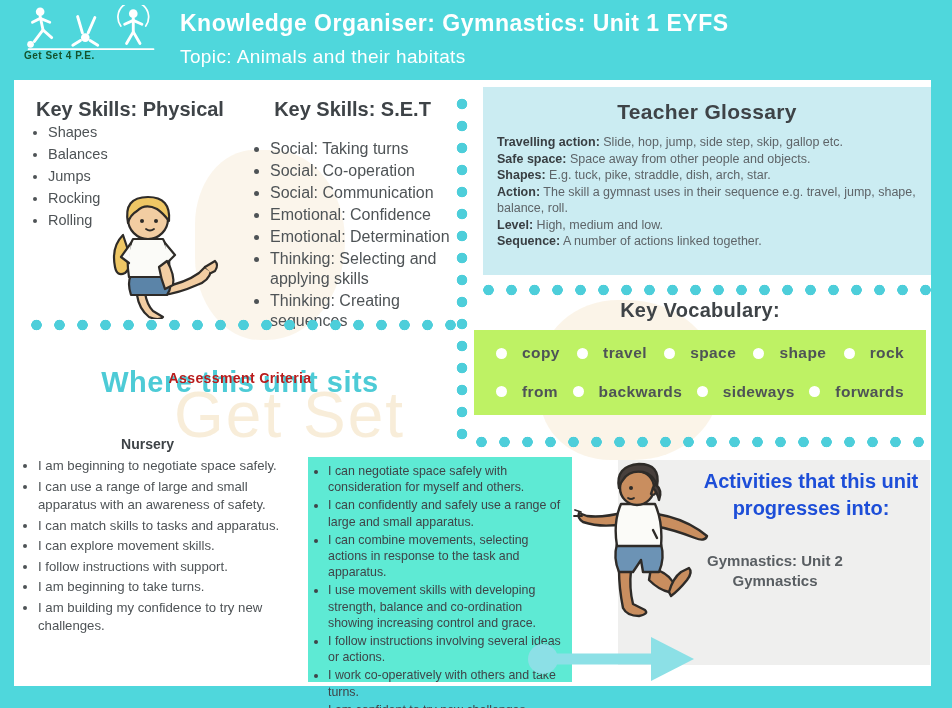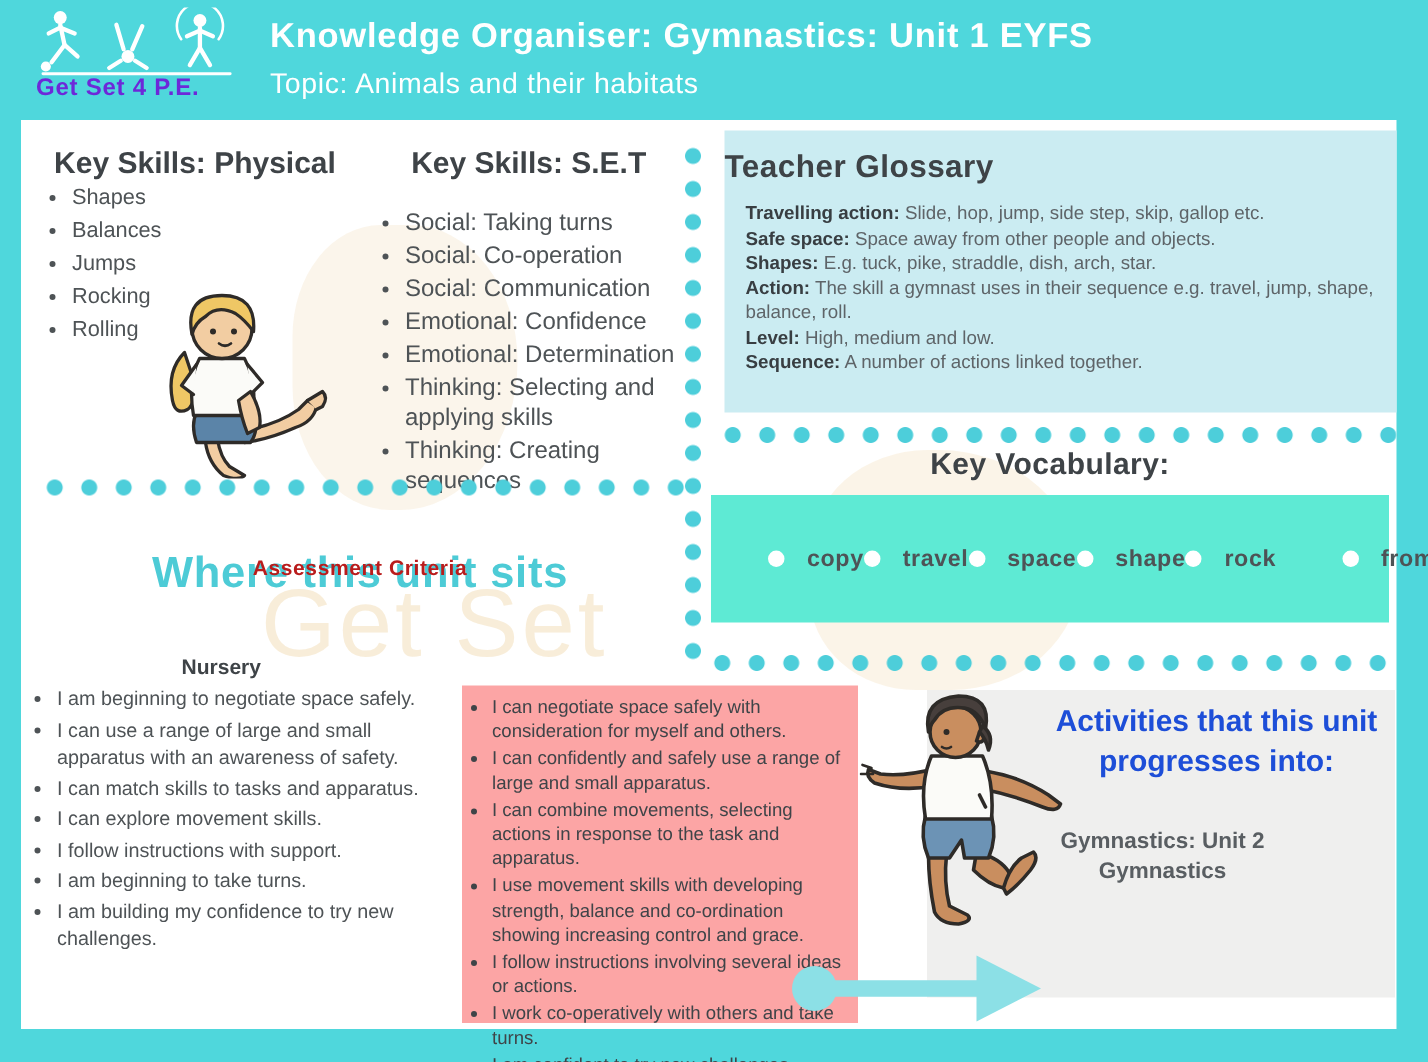--- a/index.html
+++ b/index.html
@@ -8,21 +8,21 @@
 
   
   .header-bar{position:absolute;left:0;top:0;width:952px;height:80px;background:#4FD7DC;}
   .left-strip{position:absolute;left:0;top:80px;width:14px;height:628px;background:#4FD7DC;}
   .right-strip{position:absolute;left:931px;top:80px;width:21px;height:628px;background:#4FD7DC;}
   .bottom-bar{position:absolute;left:0;top:686px;width:952px;height:22px;background:#4FD7DC;}
 
   .header-title{position:absolute;left:180px;top:10px;color:#fff;font-size:23px;font-weight:bold;letter-spacing:.5px;}
   .header-topic{position:absolute;left:180px;top:46px;color:#fff;font-size:19px;letter-spacing:.4px;}
   .logo{position:absolute;left:22px;top:5px;width:140px;height:48px;}
-  .logo-text{position:absolute;left:24px;top:50px;color:#6d28d9;font-size:16px;font-weight:bold;letter-spacing:.5px;}
+  .logo-text{position:absolute;left:24px;top:50px;color:#14532d;font-size:10px;font-weight:bold;letter-spacing:.5px;}
 
   
   .watermark-text{position:absolute;left:174px;top:378px;font-size:64px;font-weight:normal;color:rgba(243,222,186,.55);letter-spacing:2px;z-index:0;}
   .watermark-blob{position:absolute;left:540px;top:300px;width:180px;height:160px;border-radius:50% 60% 55% 45%;background:rgba(246,230,205,.45);z-index:0;}
   .watermark-blob2{position:absolute;left:195px;top:150px;width:150px;height:190px;border-radius:45% 55% 60% 50%;background:rgba(246,230,205,.40);z-index:0;}
 
   
   .section-heading{font-weight:bold;color:#3E4347;font-size:20px;text-align:center;}
   ul.bullets{margin:0;padding:0 0 0 18px;color:#4E5356;}
   ul.bullets li{margin:0 0 2px 0;}
@@ -42,42 +42,42 @@
   .dots-col{position:absolute;width:20px;z-index:1;
     background-image:radial-gradient(circle,#4DCEDA 5px,transparent 5.6px);
     background-size:20px 22px;background-repeat:repeat-y;background-position:center top;}
   .dots-row-left{left:25px;top:315px;width:436px;}
   .dots-row-gloss{left:477px;top:280px;width:454px;}
   .dots-row-vocab{left:470px;top:432px;width:462px;}
   .dots-col-mid{left:452px;top:93px;height:352px;}
 
   
   .glossary-box{position:absolute;left:483px;top:87px;width:448px;height:188px;background:#CBECF2;z-index:1;}
-  .glossary-title{margin:13px 0 10px 0;font-size:21px;font-weight:bold;color:#3E4347;text-align:left;letter-spacing:.3px;}
+  .glossary-title{margin:13px 0 10px 0;font-size:21px;font-weight:bold;color:#3E4347;text-align:center;letter-spacing:.3px;}
   .glossary-entries{padding:0 14px;font-size:12.5px;line-height:16.5px;color:#5E6468;}
   .glossary-entries b{color:#383E42;}
 
   
   .vocab-heading{position:absolute;left:470px;top:299px;width:460px;font-size:20px;font-weight:bold;color:#3E4347;text-align:center;z-index:1;letter-spacing:.3px;}
-  .vocab-box{position:absolute;left:474px;top:330px;width:452px;height:85px;background:#5eead4;z-index:1;display:flex;flex-direction:row;justify-content:space-around;padding:4px 16px;box-sizing:border-box;}
+  .vocab-box{position:absolute;left:474px;top:330px;width:452px;height:85px;background:#bef264;z-index:1;display:flex;flex-direction:column;justify-content:space-around;padding:4px 0;box-sizing:border-box;}
   .vocab-row{display:flex;justify-content:space-between;padding:0 22px;}
   .vocab-chip{display:flex;align-items:center;gap:15px;}
   .vocab-dot{width:11px;height:11px;border-radius:50%;background:#fff;flex:0 0 auto;}
   .vocab-word{font-size:15.5px;font-weight:bold;color:#4E5356;letter-spacing:.4px;}
 
   
   .unit-sits-title{position:absolute;left:18px;top:334px;width:444px;text-align:center;font-size:29px;font-weight:bold;color:#4DCBD6;z-index:1;letter-spacing:.5px;margin-top:32px;}
   .assessment-title{position:absolute;left:18px;top:370px;width:444px;text-align:center;font-size:14px;font-weight:bold;color:#b91c1c;z-index:1;letter-spacing:.4px;}
 
   .nursery-head{position:absolute;left:25px;top:436px;width:245px;font-size:14px;z-index:1;}
   .nursery-list{position:absolute;left:20px;top:457px;width:288px;font-size:13.2px;line-height:18.5px;color:#3F4448;z-index:1;}
   .nursery-list li{margin-bottom:1px;}
 
   .reception-head{position:absolute;left:308px;top:440px;width:264px;font-size:14px;z-index:1;margin-top:25px;}
-  .reception-box{position:absolute;left:308px;top:457px;width:264px;height:225px;background:#fca5a5;z-index:1;box-sizing:border-box;padding:6px 4px 4px 2px;}
+  .reception-box{position:absolute;left:308px;top:457px;width:264px;height:225px;background:#5eead4;z-index:1;box-sizing:border-box;padding:6px 4px 4px 2px;}
   .reception-box ul{font-size:12.4px;line-height:16.2px;color:#3F4448;}
 
   
   .activities-box{position:absolute;left:618px;top:460px;width:312px;height:205px;background:#EFEFEE;z-index:1;}
   .activities-heading{position:absolute;left:695px;top:468px;width:232px;font-size:20px;line-height:27px;font-weight:bold;color:#1d4ed8;text-align:center;z-index:2;}
   .unit2-text{position:absolute;left:650px;top:551px;width:250px;font-size:15px;line-height:20px;font-weight:bold;color:#595E62;text-align:center;z-index:2;}
 
   .progress-arrow{position:absolute;left:524px;top:634px;width:172px;height:50px;z-index:4;}
 </style>
 </head>

